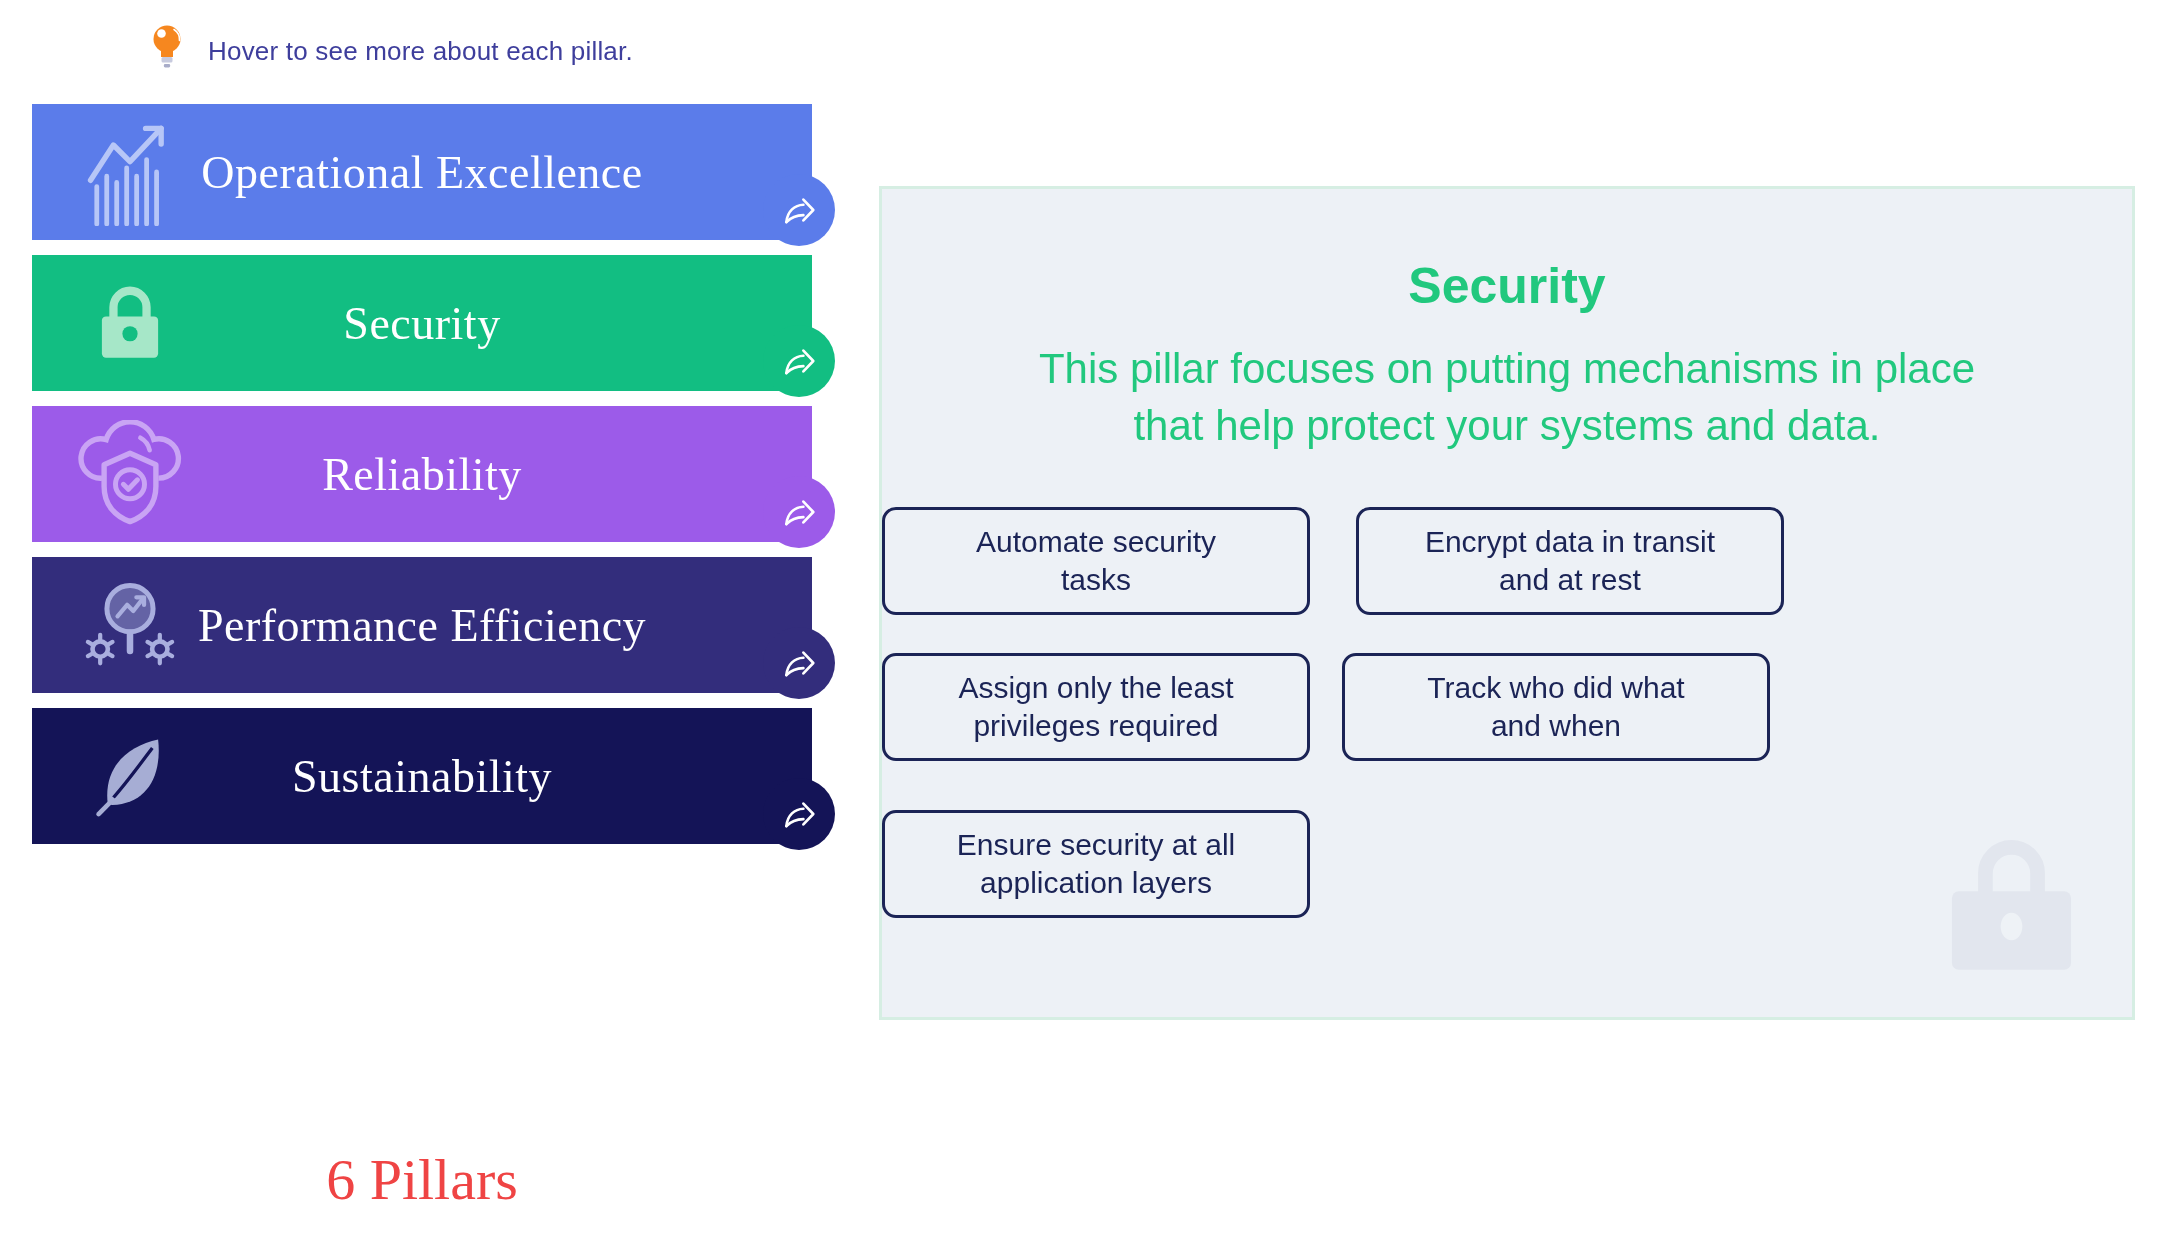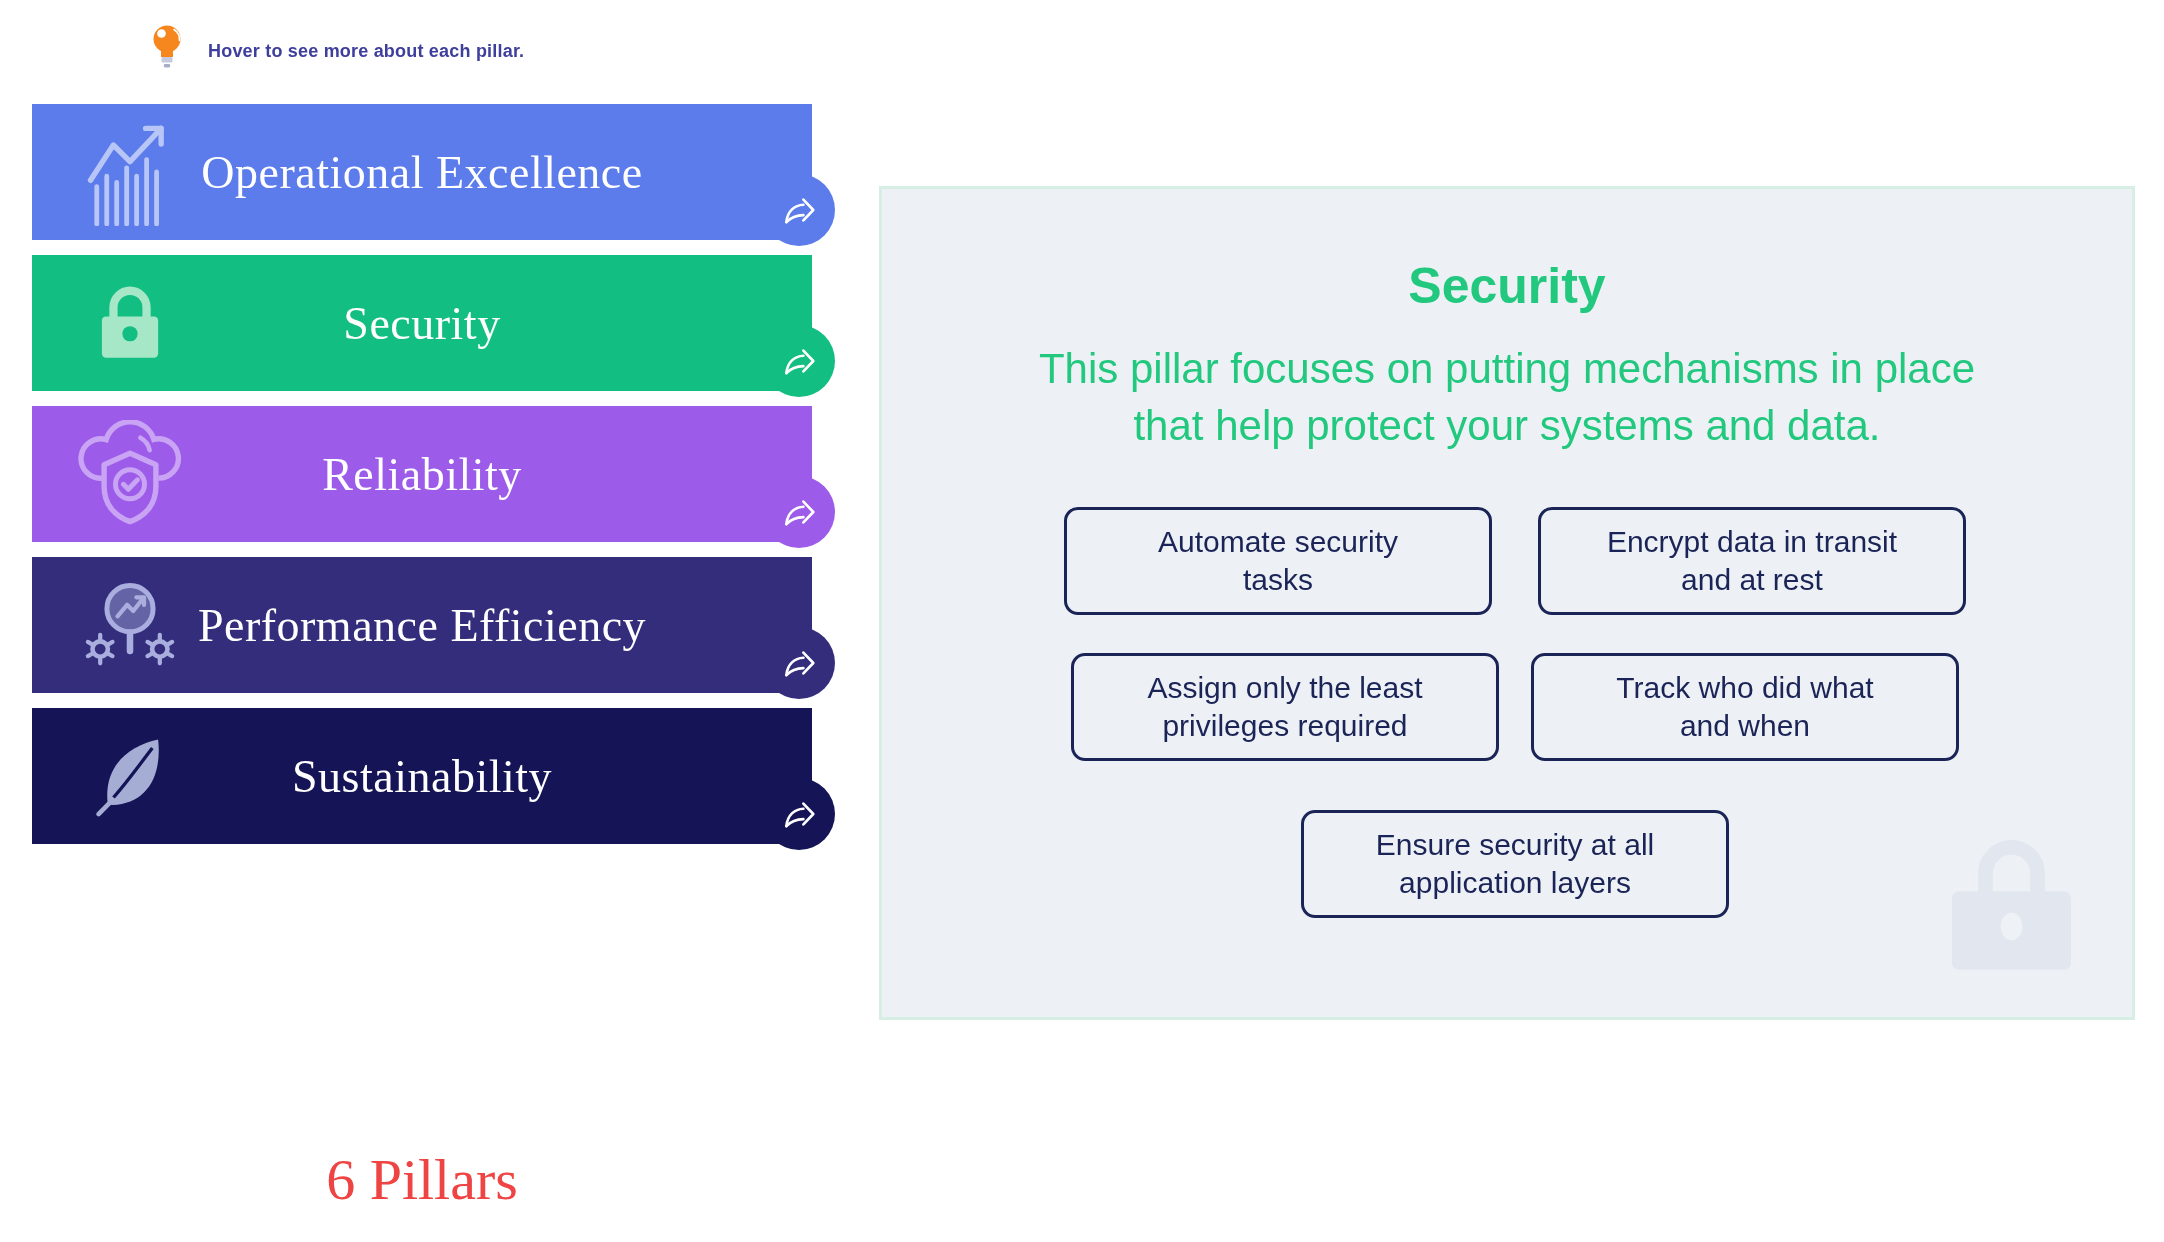--- a/index.html
+++ b/index.html
@@ -1,21 +1,21 @@
 <!DOCTYPE html>
 <html><head>
 <meta charset="utf-8">
 <style>
   html,body{margin:0;padding:0;background:#ffffff;}
   #canvas{position:relative;width:2164px;height:1242px;background:#ffffff;overflow:hidden;
           font-family:"Liberation Sans",sans-serif;}
 
   
   .tip{position:absolute;left:150px;top:24px;display:flex;align-items:center;gap:24px;}
-  .tip-text{font-size:18px;font-weight:700;color:#3e3e9c;letter-spacing:.2px;}
+  .tip-text{font-size:26px;font-weight:400;color:#3e3e9c;letter-spacing:.2px;}
 
   
   .pillars{position:absolute;left:32px;top:104px;width:780px;}
   .pillar-row{position:relative;height:136px;margin-bottom:15px;background:var(--bar);}
   .icon-slot{position:absolute;left:28px;top:50%;transform:translateY(-50%);
              width:140px;display:flex;align-items:center;justify-content:center;}
   .bar-label{position:absolute;inset:0;display:flex;align-items:center;justify-content:center;
              font-family:"Liberation Serif",serif;font-size:46px;color:#ffffff;letter-spacing:.5px;}
   .arrow-bubble{position:absolute;right:-23px;bottom:-6px;width:72px;height:72px;border-radius:50%;
                 background:var(--bar);display:flex;align-items:center;justify-content:center;}
@@ -23,21 +23,21 @@
   
   .caption{position:absolute;left:32px;top:1146px;width:780px;text-align:center;
            font-family:"Liberation Serif",serif;font-size:58px;color:#ef4444;}
 
   
   .panel{position:absolute;left:879px;top:186px;width:1256px;height:834px;box-sizing:border-box;
          background:#edf1f6;border:3px solid #d6eee3;}
   .panel-title{margin-top:68px;text-align:center;font-size:50px;font-weight:600;color:#21c87e;}
   .panel-desc{margin:26px auto 0;width:980px;text-align:center;white-space:pre-line;
               font-size:42px;line-height:1.35;color:#21c87e;}
-  .box-row{position:absolute;left:8px;width:100%;display:flex;justify-content:center;gap:46px;}
+  .box-row{position:absolute;left:0;width:100%;display:flex;justify-content:flex-start;gap:46px;}
   .row-1{top:318px;} .row-2{top:464px;gap:32px;} .row-3{top:621px;}
   .practice-box{width:428px;height:108px;box-sizing:border-box;border:3px solid #1b2456;border-radius:14px;
                 display:flex;align-items:center;justify-content:center;text-align:center;white-space:pre-line;
                 font-size:30px;font-weight:500;line-height:1.28;color:#1b2456;}
   .watermark{position:absolute;left:1068px;top:638px;}
 </style>
 </head>
 <body>
 
 <div id="canvas">

